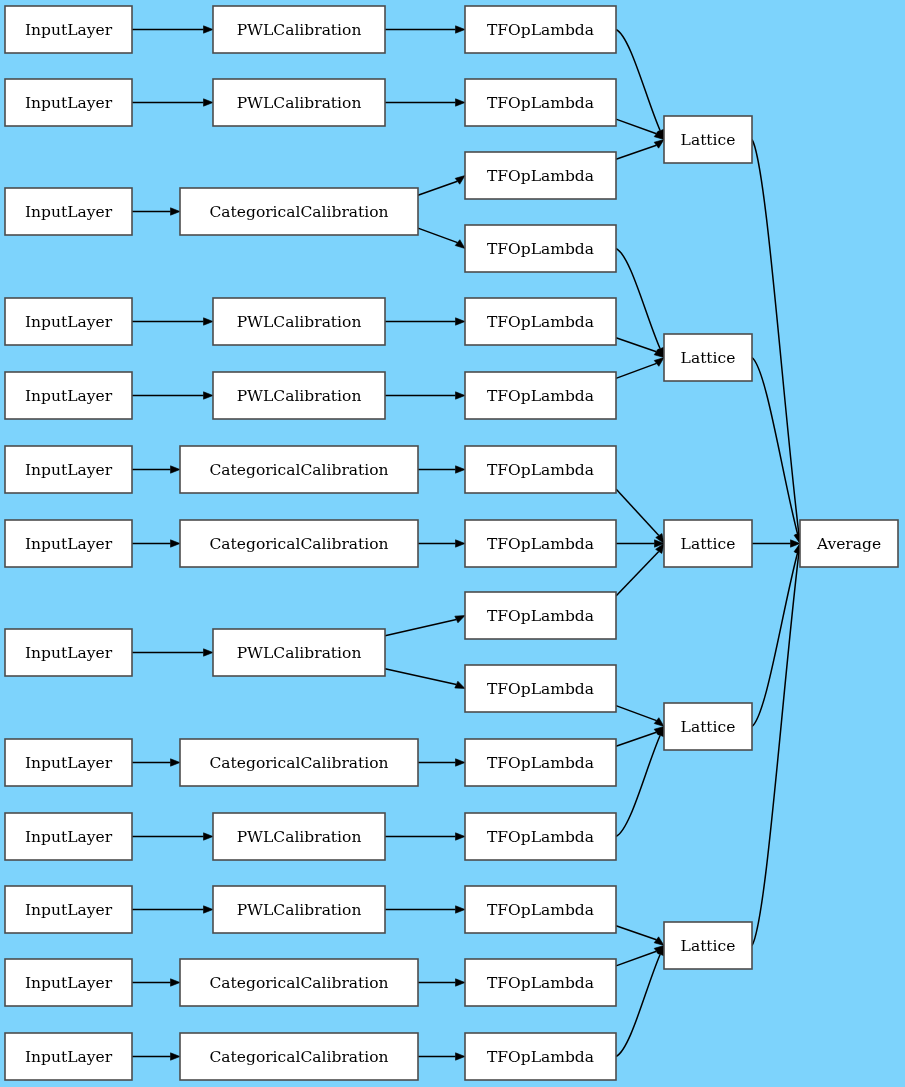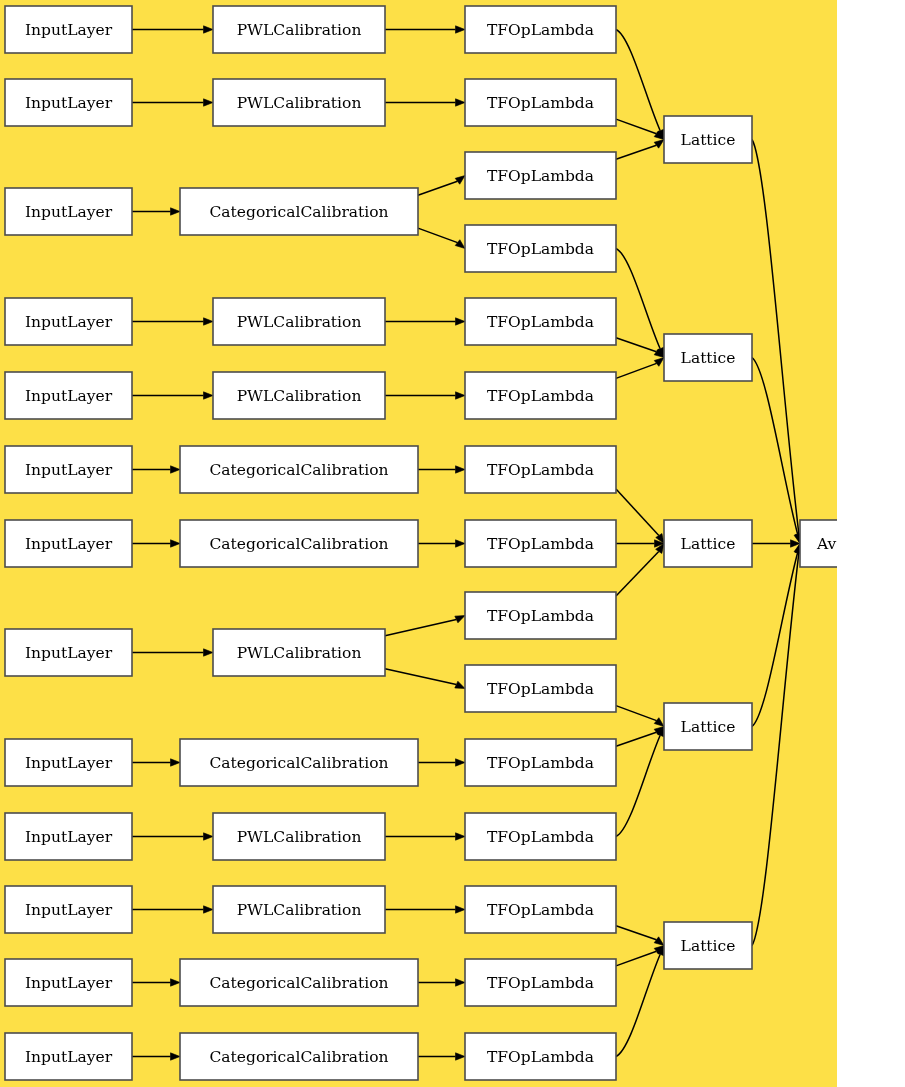--- a/index.html
+++ b/index.html
@@ -2,23 +2,23 @@
 <html><head>
 <meta charset="utf-8">
 <style>
   html, body {
     margin: 0;
     padding: 0;
     background: #ffffff;
   }
   #graph-root {
     position: relative;
-    width: 837px;
+    width: 905px;
     height: 1087px;
-    background: #fde047;
+    background: #7dd3fc;
     font-family: "DejaVu Serif", "Liberation Serif", serif;
     overflow: hidden;
   }
   svg#graph-canvas {
     position: absolute;
     top: 0;
     left: 0;
     width: 905px;
     height: 1087px;
     display: block;

